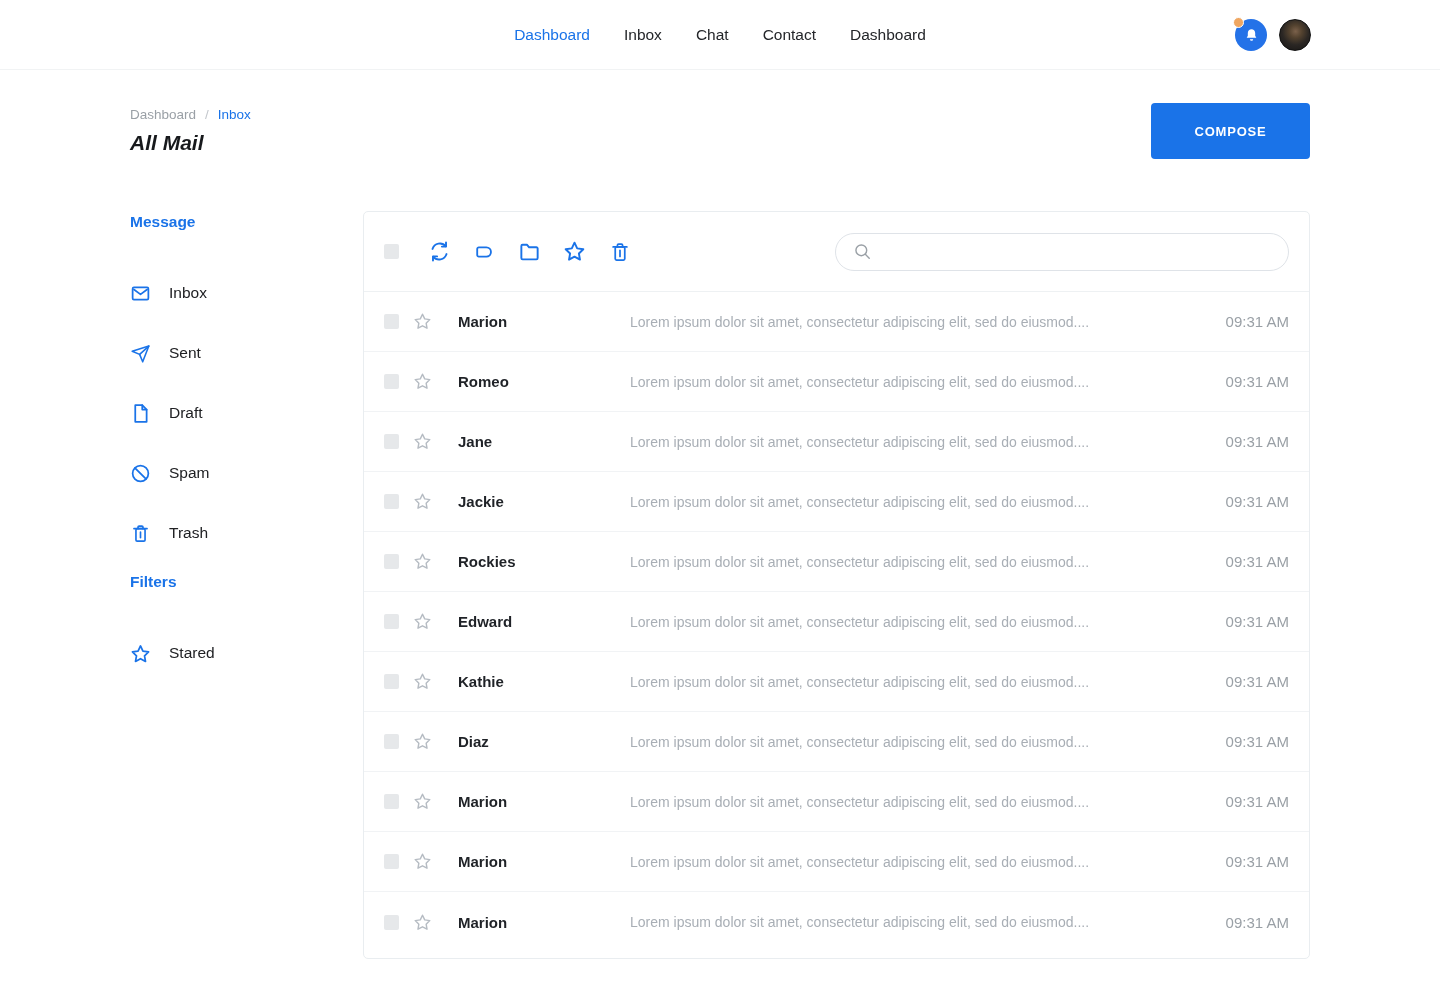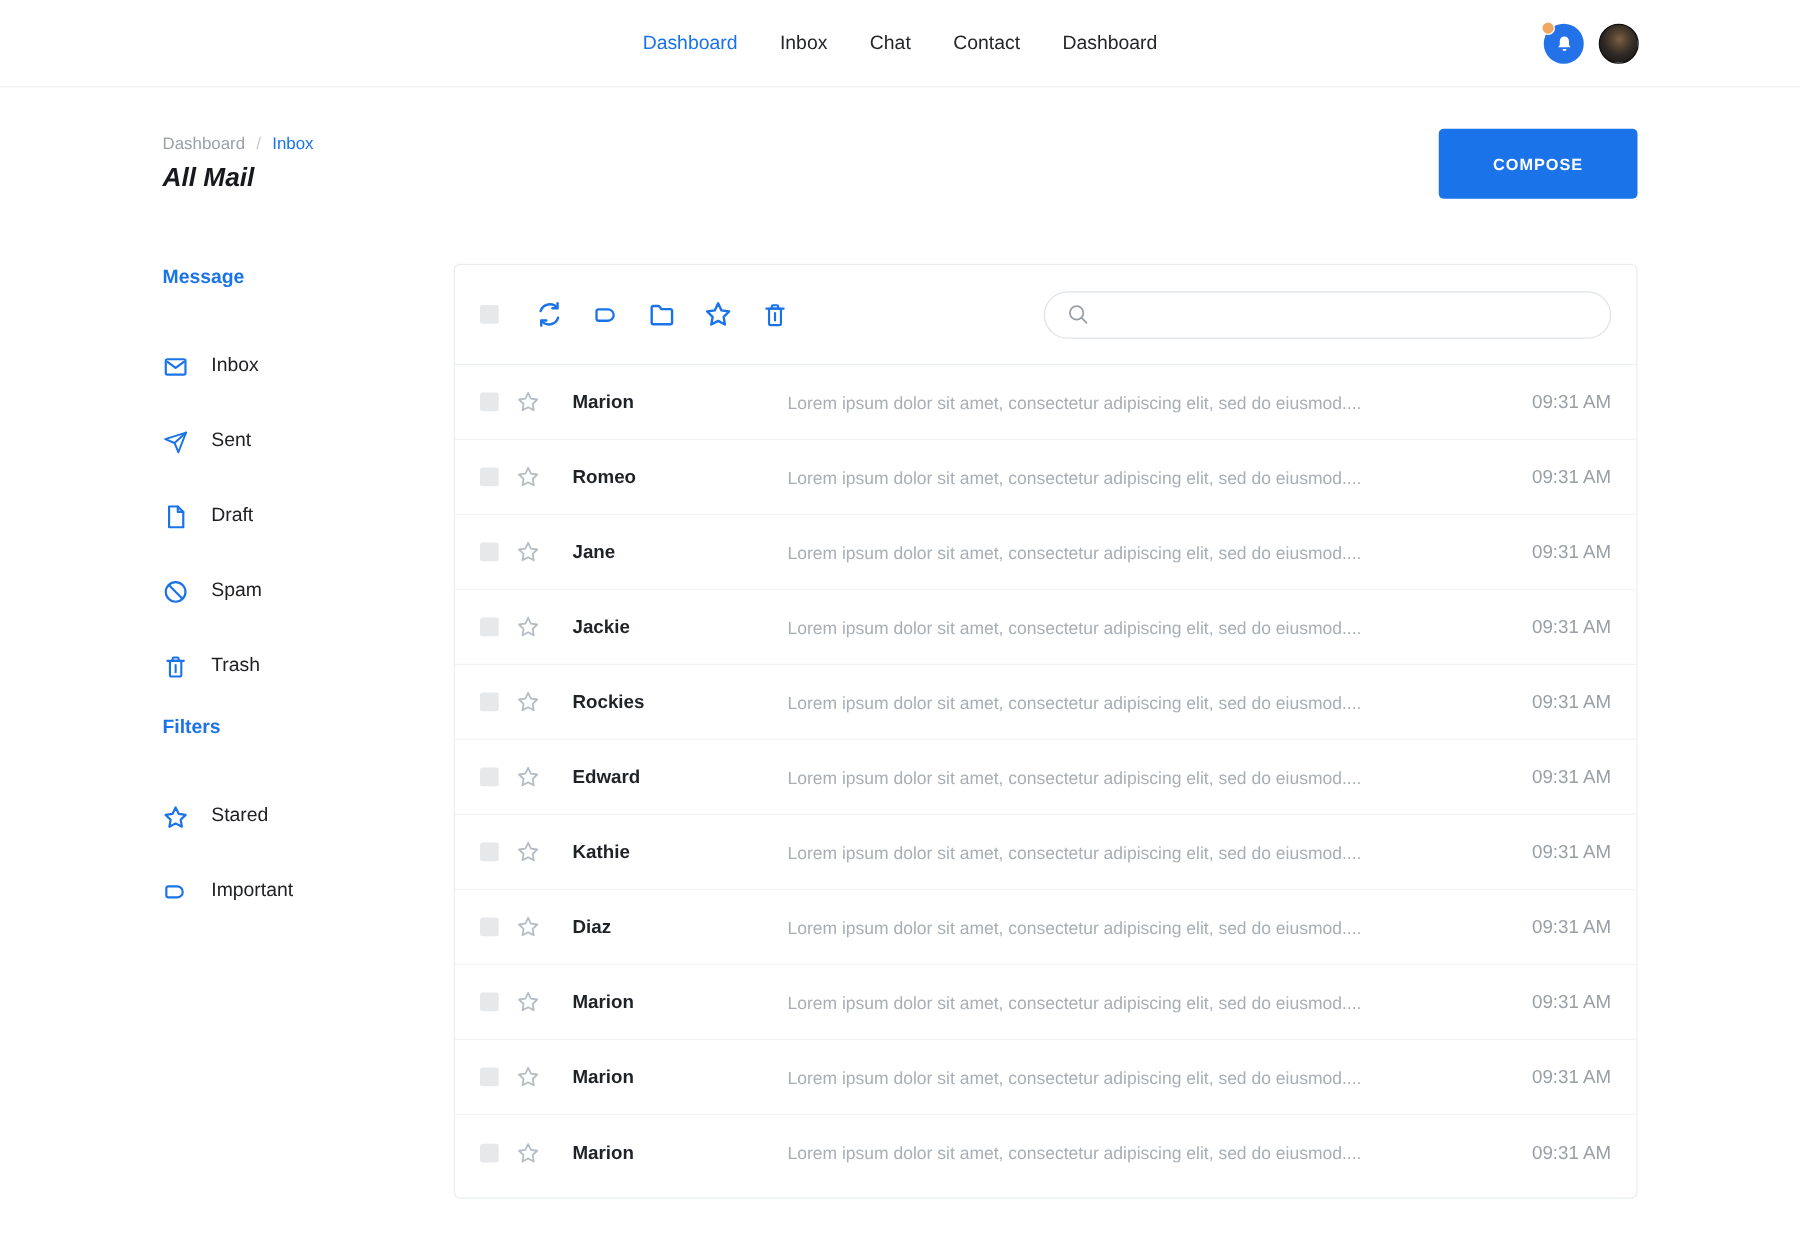--- a/index.html
+++ b/index.html
@@ -208,28 +208,20 @@
 
         <div class="side-item">
           <span class="icn">
             <svg width="22" height="22" viewBox="0 0 24 24" fill="none" stroke="#1a73e8" stroke-width="2" stroke-linejoin="round">
               <polygon points="12 2.8 14.8 8.7 21.2 9.6 16.6 14.1 17.7 20.5 12 17.4 6.3 20.5 7.4 14.1 2.8 9.6 9.2 8.7"></polygon>
             </svg>
           </span>
           <span class="lbl">Stared</span>
         </div>
 
-        <div class="side-item">
-          <span class="icn">
-            <svg width="21" height="21" viewBox="0 0 24 24" fill="none" stroke="#1a73e8" stroke-width="2" stroke-linejoin="round">
-              <path d="M5.2 7h8.3a5 5 0 0 1 0 10H5.2A1.7 1.7 0 0 1 3.5 15.3V8.7A1.7 1.7 0 0 1 5.2 7z"></path>
-            </svg>
-          </span>
-          <span class="lbl">Important</span>
-        </div>
       </div>
     </aside>
 
     <section class="mail-panel">
 
       <div class="mail-toolbar">
         <span class="checkbox"></span>
 
         <button class="tool-btn">
           <svg width="23" height="23" viewBox="0 0 24 24" fill="none" stroke="#1a73e8" stroke-width="2" stroke-linecap="round" stroke-linejoin="round">

